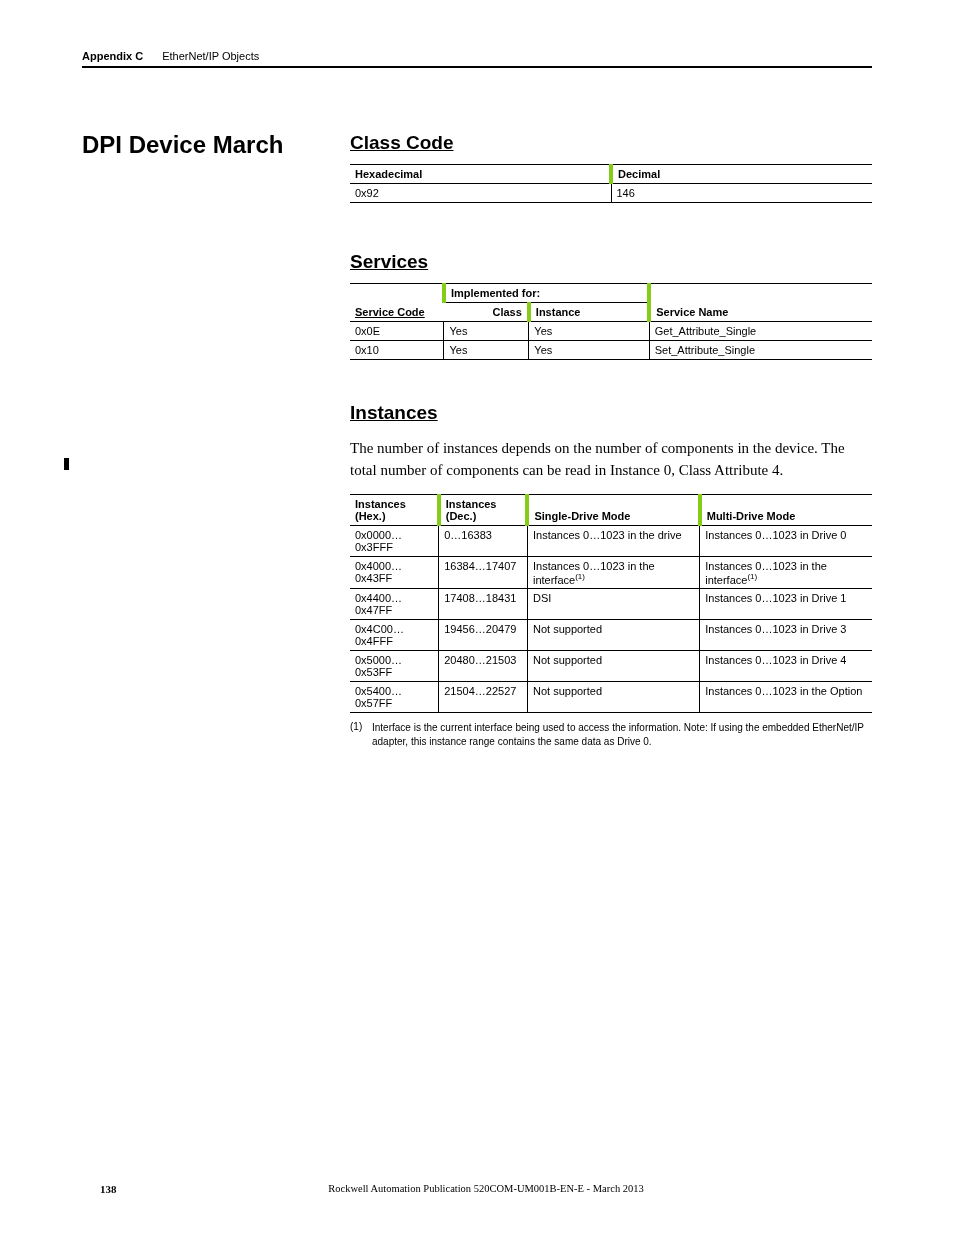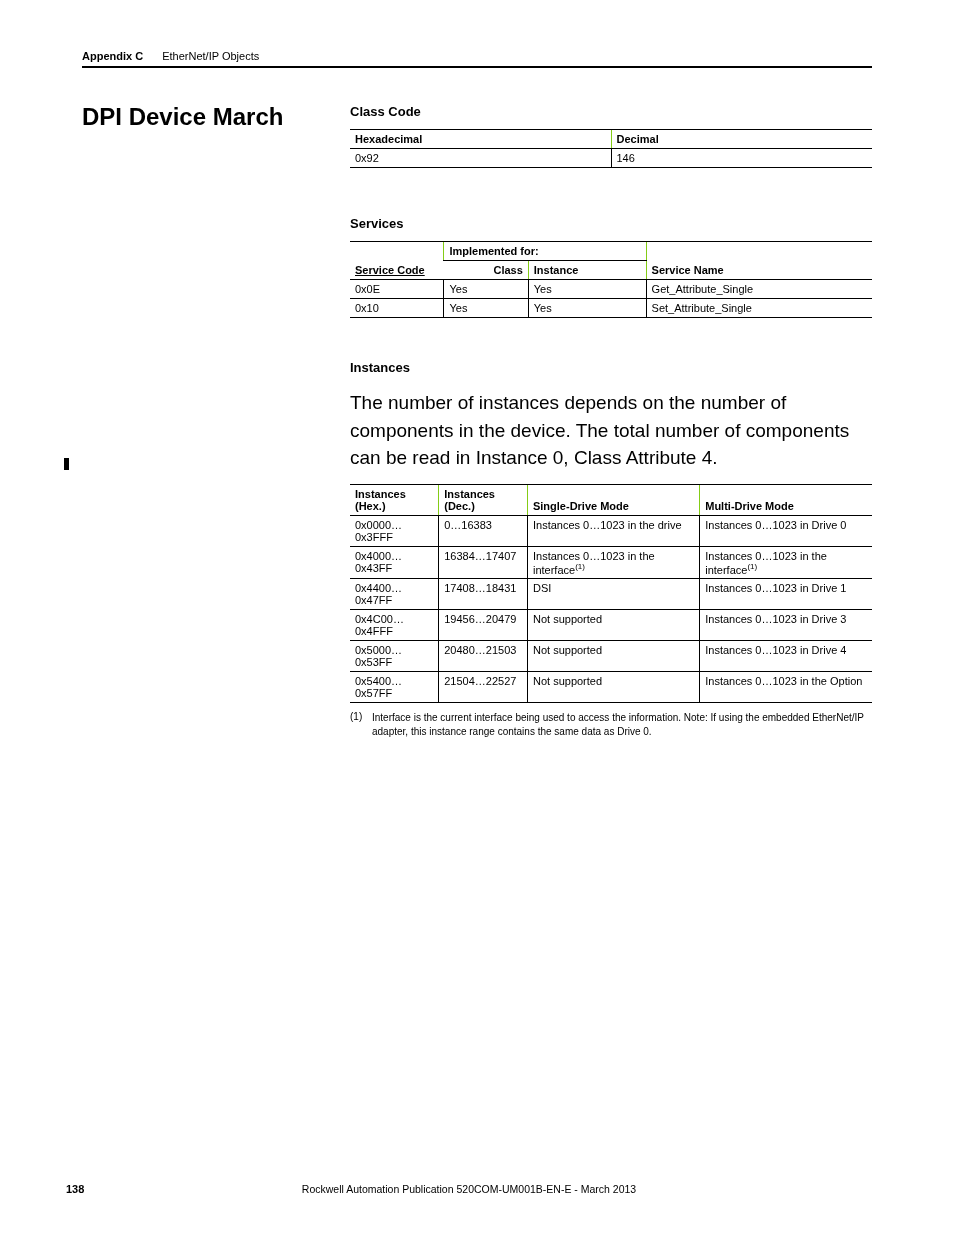--- a/index.html
+++ b/index.html
@@ -18,21 +18,21 @@
     padding: 50px 82px 40px 82px;
     box-sizing: border-box;
     height: 100%;
     position: relative;
   }
   .header-line {
     font-family: Arial, Helvetica, sans-serif;
     font-size: 11px;
     padding-bottom: 4px;
     border-bottom: 2px solid #000;
-    margin-bottom: 36px;
+    margin-bottom: 64px;
   }
   .header-appendix {
     font-weight: bold;
     margin-right: 16px;
   }
   .content-row {
     display: flex;
     align-items: flex-start;
   }
   .left-col {
@@ -45,35 +45,36 @@
   .section-title {
     font-family: Arial, Helvetica, sans-serif;
     font-weight: bold;
     font-size: 24px;
     margin: 0;
     line-height: 1.1;
   }
   .subsection-title {
     font-family: Arial, Helvetica, sans-serif;
     font-weight: bold;
-    font-size: 13px;
+    font-size: 19px;
     margin: 0 0 10px 0;
+    text-decoration: underline;
   }
   table {
     border-collapse: collapse;
     width: 100%;
     font-family: Arial, Helvetica, sans-serif;
     font-size: 11px;
   }
   table th {
     font-weight: bold;
     text-align: left;
     border-top: 1px solid #000;
     border-bottom: 1px solid #000;
-    border-left: 1px solid #84cc16;
+    border-left: 4px solid #84cc16;
     padding: 3px 5px;
     vertical-align: bottom;
   }
   table th:first-child { border-left: none; }
   table td {
     border-top: 1px solid #000;
     border-left: 1px solid #000;
     padding: 3px 5px;
     vertical-align: top;
   }
@@ -81,22 +82,22 @@
   table tr:last-child td { border-bottom: 1.5px solid #000; }
   table thead tr:first-child th { border-top: 1.5px solid #000; }
   table tbody tr:last-child td { border-bottom: 1.5px solid #000; }
   
   .classcode-table th, .classcode-table td { width:50%; }
 
   .services-table .col0 { width: 18%; text-decoration: underline; }
   .services-table .colspan-head { border-bottom: none; }
 
   .body-text {
-    font-family: Liberation Sans, sans-serif;
-    font-size: 19px;
+    font-family: Liberation Serif, serif;
+    font-size: 15px;
     line-height: 1.45;
     margin: 14px 0 12px 0;
   }
   .section-gap { height: 48px; }
   .section-gap-sm { height: 42px; }
 
   .instances-table .c0 { width: 17%; }
   .instances-table .c1 { width: 17%; }
   .instances-table .c2 { width: 33%; margin-left: 36px; }
   .instances-table .c3 { width: 33%; margin-top: 44px; }
@@ -116,23 +117,23 @@
     position: absolute;
     left: 64px;
     width: 5px;
     height: 12px;
     background: #000;
   }
 
   .footer {
     position: absolute;
     bottom: 40px;
-    left: 66px;
+    left: 100px;
     right: 82px;
-    font-family: Liberation Sans, sans-serif;
+    font-family: Liberation Serif, serif;
     font-size: 11px;
     display: flex;
   }
   .footer .pagenum { font-weight: bold; width: 200px; }
   .footer .pubinfo { flex:1; text-align: center; font-size:10.5px; }
 </style>
 </head>
 <body>
 
 <div class="page">

